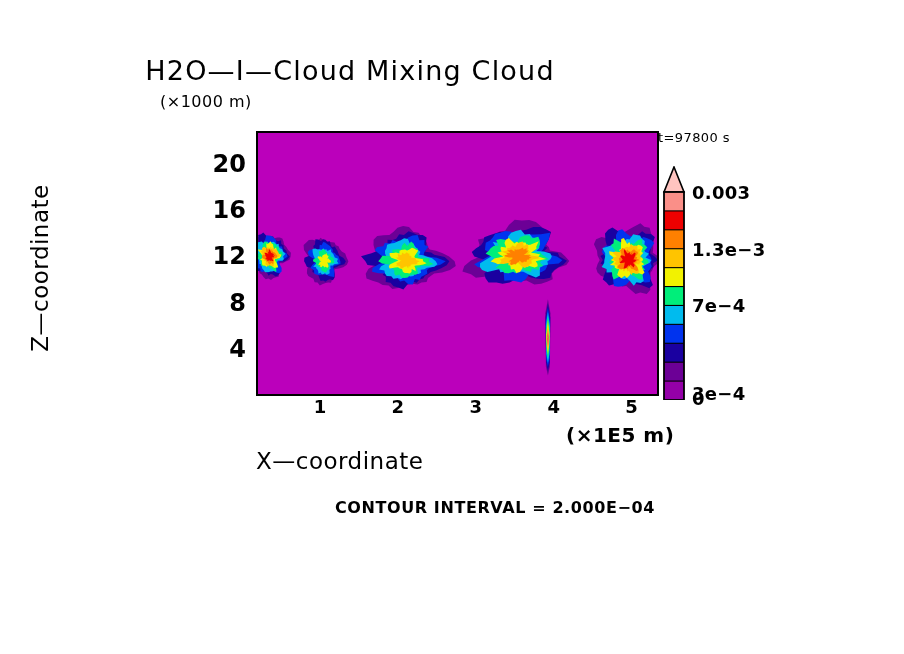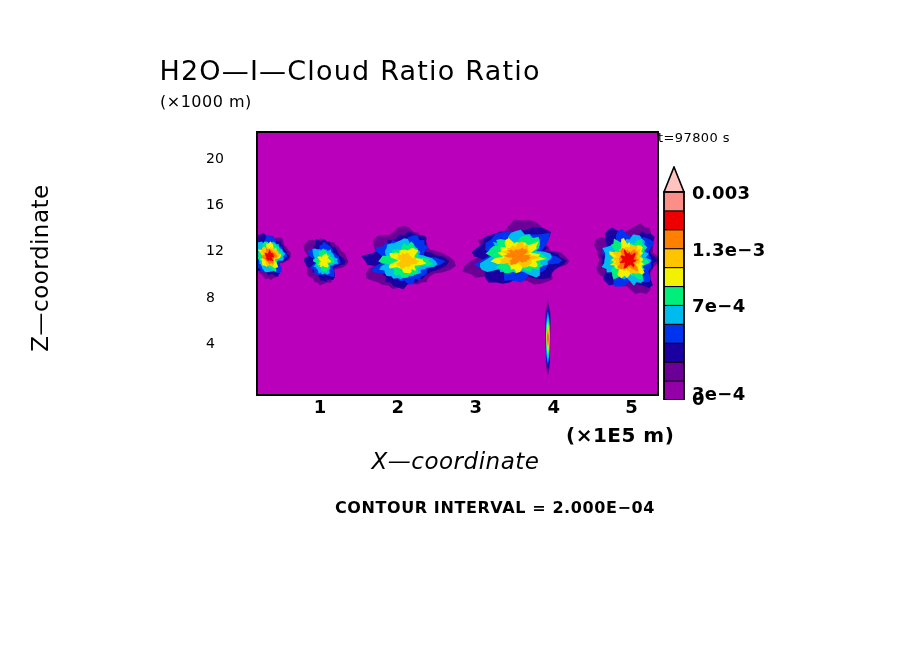--- a/index.html
+++ b/index.html
@@ -58,42 +58,40 @@
     width: 200px;
     text-align: center;
     font-size: 23px;
     letter-spacing: 0.5px;
     transform: rotate(-90deg);
     transform-origin: center center;
   }
   .ytick-label {
     right: 0;
     width: 40px;
-    text-align: left;
-    font-size: 14px;
-    font-weight: normal;
+    text-align: right;
+    font-size: 24px;
+    font-weight: bold;
   }
   #yticks { left: 198px; top: 0; width: 48px; height: 654px; }
 
   
   #xticks { left: 0; top: 396px; width: 904px; height: 30px; }
   .xtick-label {
     width: 30px;
     margin-left: -15px;
     text-align: center;
     font-size: 18px;
     font-weight: bold;
   }
   #xaxis-title {
     left: 256px; top: 448px;
     width: 399px;
-    text-align: center;
     font-size: 23px;
     letter-spacing: 0.5px;
-    font-style: italic;
   }
 
   
   #contour-caption {
     left: 256px; top: 498px;
     width: 399px;
     text-align: right;
     font-size: 16px;
     font-weight: bold;
     letter-spacing: 0.6px;
@@ -113,21 +111,21 @@
     font-size: 18px;
     font-weight: bold;
     letter-spacing: 0.3px;
     white-space: nowrap;
     transform: translateY(-50%);
   }
 </style>
 </head>
 <body>
 
-<div class="abs" id="plot-title">H2O—I—Cloud Ratio Ratio</div>
+<div class="abs" id="plot-title">H2O—I—Cloud Mixing Cloud</div>
 
 <div class="abs" id="zaxis-units">(×1000 m)</div>
 <div class="abs" id="xaxis-units">(×1E5 m)</div>
 
 <div class="abs" id="plot-frame">
   <svg id="contour-svg" width="399" height="261" viewBox="0 0 399 261">
       <rect x="0" y="0" width="399" height="261" fill="#bb00bb"></rect>
       <path d="M32.6,123.6L32.9,119.7L30.0,116.7L28.4,113.9L26.2,111.8L25.5,108.6L24.3,105.6L21.7,104.6L19.2,104.4L16.6,105.2L14.9,103.0L12.6,104.9L10.7,104.5L8.7,104.4L6.4,103.7L4.6,105.2L1.6,104.6L-2.9,102.7L-6.1,104.3L-8.7,107.1L-6.9,112.8L-6.2,116.9L-2.9,120.9L-0.8,123.6L-1.8,125.8L-3.7,128.7L-4.0,131.6L-2.9,134.0L-1.0,135.8L0.7,137.4L1.7,140.3L3.8,141.5L5.5,144.0L7.7,146.2L10.4,145.4L13.0,146.9L15.5,144.9L17.9,144.2L20.6,143.7L21.3,139.6L20.5,134.7L20.8,132.3L20.8,130.1L24.6,130.2L27.3,128.7L31.5,126.8Z" fill="#6c0096"></path>
       <path d="M31.8,123.6L29.0,120.4L28.3,117.4L25.8,115.4L25.6,112.3L23.3,111.0L23.1,107.3L19.9,108.2L18.1,107.2L16.2,106.6L14.8,103.7L12.7,103.3L10.7,103.7L8.5,103.0L5.3,99.6L3.0,101.3L0.2,101.9L0.5,107.6L0.8,111.7L2.7,116.3L2.7,118.4L-0.7,118.9L-5.2,120.5L-7.2,123.6L-6.1,126.5L-3.2,128.5L-2.9,131.0L-1.4,132.9L-1.3,136.0L0.2,138.0L3.4,137.5L5.2,138.3L7.5,137.3L8.9,139.4L10.6,142.8L12.7,141.1L14.9,141.6L17.7,143.6L20.1,142.6L21.7,140.3L22.7,137.5L20.8,132.3L21.5,130.6L21.3,128.5L26.3,128.4L29.4,126.4Z" fill="#1a00a0"></path>
       <path d="M29.6,123.6L28.6,120.5L25.2,118.5L24.6,116.1L24.0,113.6L21.3,113.2L19.9,111.9L18.5,110.8L18.1,107.2L16.5,105.5L14.8,103.8L12.8,102.7L10.6,102.6L8.3,102.2L7.2,106.6L5.8,108.5L5.6,112.1L5.3,114.5L1.5,112.6L-3.0,111.7L-5.4,113.7L-5.0,117.4L-2.2,121.0L1.2,123.6L0.7,125.3L-2.0,128.1L-2.6,130.9L-1.4,132.9L-0.4,135.2L2.1,135.6L2.7,138.5L4.8,139.1L7.5,137.4L8.8,139.8L10.8,139.3L12.5,137.4L14.2,138.0L16.1,138.3L18.8,139.7L21.7,140.2L23.6,138.6L23.6,135.0L21.3,130.4L21.1,128.4L24.0,127.6L26.0,125.9Z" fill="#0033ee"></path>

